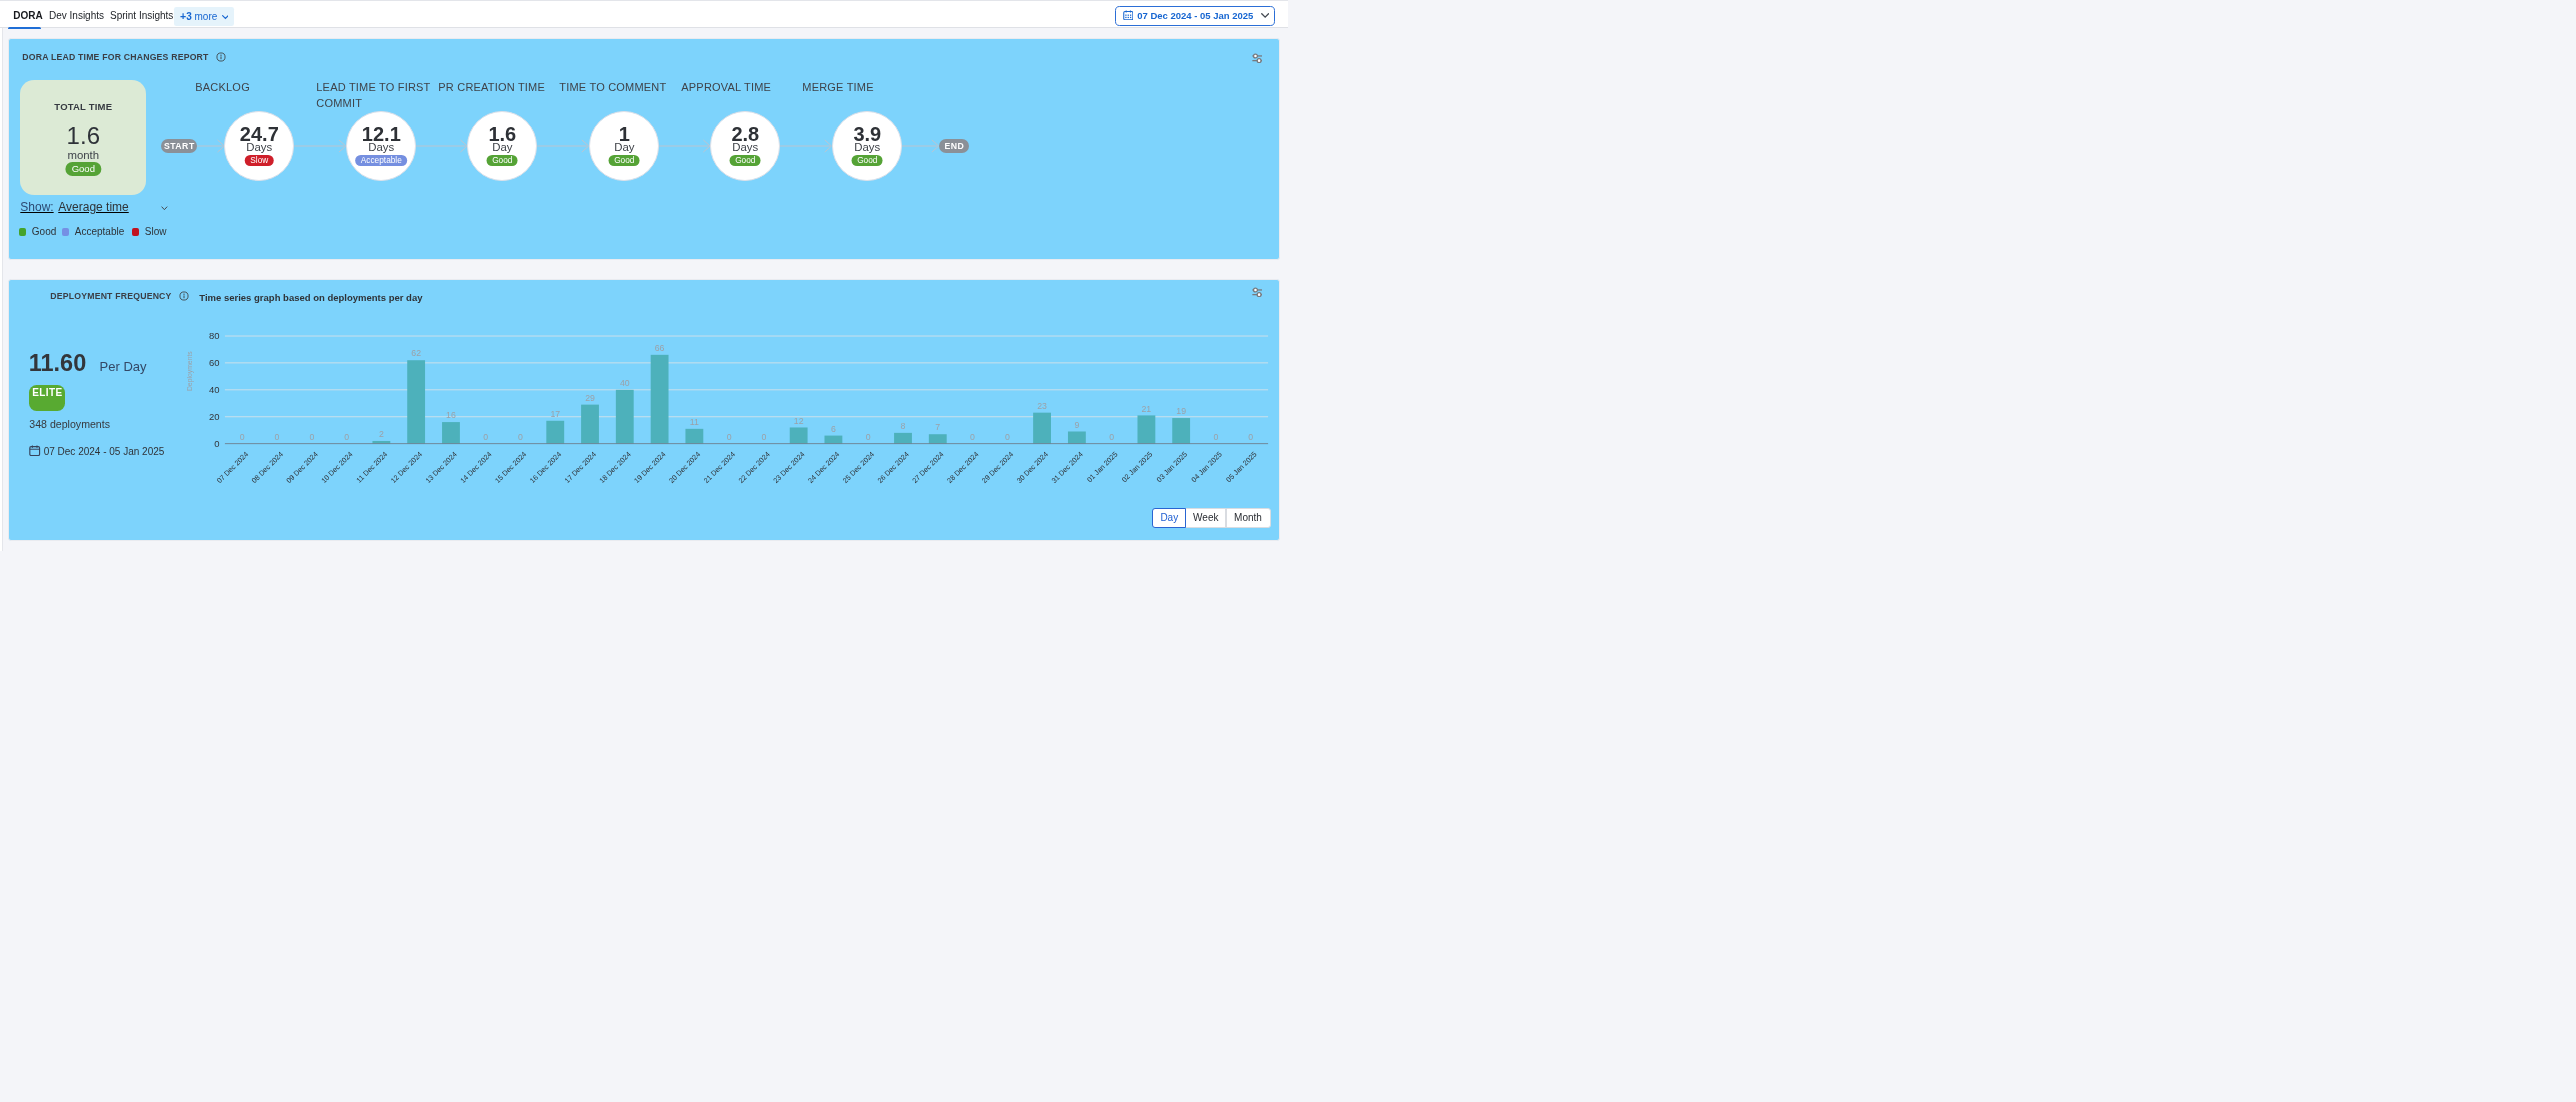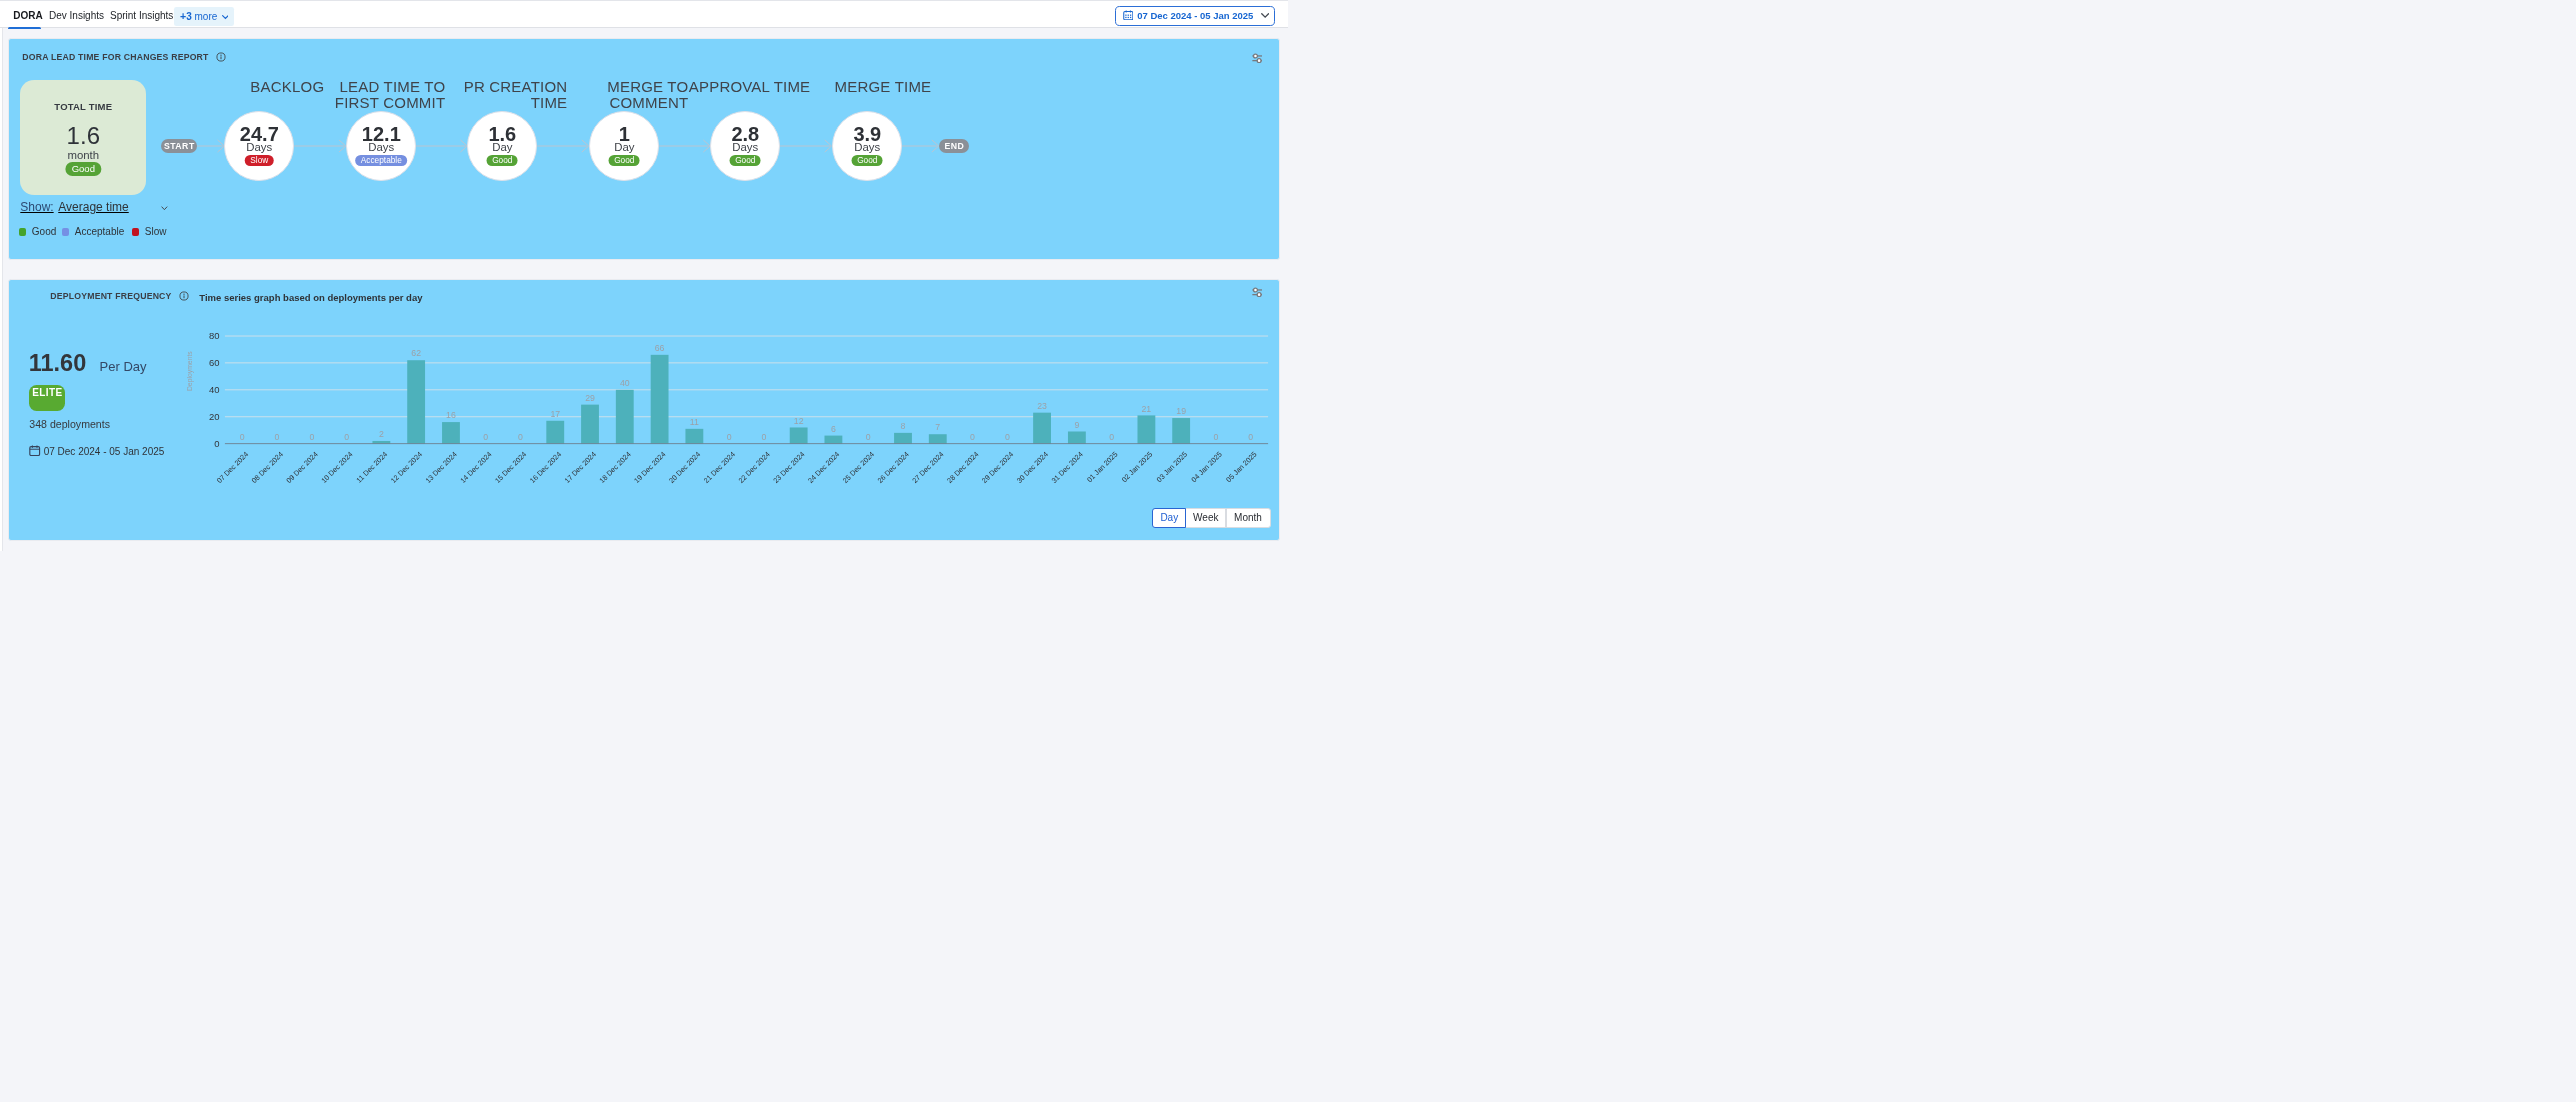--- a/index.html
+++ b/index.html
@@ -18,21 +18,21 @@
 #card2 { top:279px; height:262px; }
 .ctitle { position:absolute; left:13px; font-size:8.7px; font-weight:bold; color:#3b3e45; letter-spacing:0.2px; }
 
 
 #totalbox { position:absolute; left:11px; top:41px; width:126px; height:115px; background:#dcead5; border-radius:14px; text-align:center; }
 #totalbox .t1 { position:absolute; top:20.5px; width:100%; font-size:9.5px; font-weight:bold; color:#363a41; letter-spacing:0.2px; }
 #totalbox .t2 { position:absolute; top:44px; width:100%; font-size:24px; line-height:24px; color:#2e3238; }
 #totalbox .t3 { position:absolute; top:70px; width:100%; font-size:11.4px; line-height:11.4px; color:#3f434a; }
 #totalbox .t4 { position:absolute; top:82px; left:50%; transform:translateX(-50%); height:14.4px; border-radius:7.2px; background:#55a336; color:#fff; font-size:9.5px; line-height:14.4px; padding:0 6px; }
 
-.stagelbl { position:absolute; top:40px; width:129px; text-align:right; font-size:15px; color:#3f434a; letter-spacing:0.2px; line-height:16px; }
+.stagelbl { position:absolute; top:40px; width:129px; text-align:left; font-size:11px; color:#3f434a; letter-spacing:0.2px; line-height:16px; }
 .circle { position:absolute; width:70px; height:70px; border-radius:50%; border:1.9px solid #dce0e9; background:#fff; text-align:center; }
 .cnum { position:absolute; top:11.8px; width:100%; font-size:20px; font-weight:bold; color:#2e3136; line-height:20px; }
 .cunit { position:absolute; top:29px; width:100%; font-size:11.4px; color:#3d4147; line-height:12px; }
 .cpill { position:absolute; top:43px; left:50%; transform:translateX(-50%); height:11.4px; border-radius:6px; color:#fff; font-size:8.3px; line-height:11.4px; padding:0 5.3px; }
 .flowpill { position:absolute; height:14px; border-radius:7.2px; background:#8b9097; color:#fff; font-size:8.7px; font-weight:bold; letter-spacing:0.5px; text-align:center; line-height:14px; }
 
 #showrow { position:absolute; left:11px; top:161px; font-size:12px;text-decoration:underline; }
 #legend { position:absolute; left:9.5px; top:189px; height:8.3px; }
 .lsq { position:absolute; width:7.2px; height:7.2px; border-radius:1.9px; top:0.4px; }
 .ltx { position:absolute; top:-1.9px; font-size:10px; color:#2f3338; }
@@ -124,21 +124,21 @@
       <div class="cnum">12.1</div>
       <div class="cunit">Days</div>
       <div class="cpill" style="background:#758fe0;">Acceptable</div>
     </div>
 <div class="stagelbl" style="left:429px;">PR CREATION TIME</div>
 <div class="circle" style="left:458px;top:72px;">
       <div class="cnum">1.6</div>
       <div class="cunit">Day</div>
       <div class="cpill" style="background:#55a336;">Good</div>
     </div>
-<div class="stagelbl" style="left:550px;">MERGE TO COMMENT</div>
+<div class="stagelbl" style="left:550px;">TIME TO COMMENT</div>
 <div class="circle" style="left:580px;top:72px;">
       <div class="cnum">1</div>
       <div class="cunit">Day</div>
       <div class="cpill" style="background:#55a336;">Good</div>
     </div>
 <div class="stagelbl" style="left:672px;">APPROVAL TIME</div>
 <div class="circle" style="left:701px;top:72px;">
       <div class="cnum">2.8</div>
       <div class="cunit">Days</div>
       <div class="cpill" style="background:#55a336;">Good</div>

